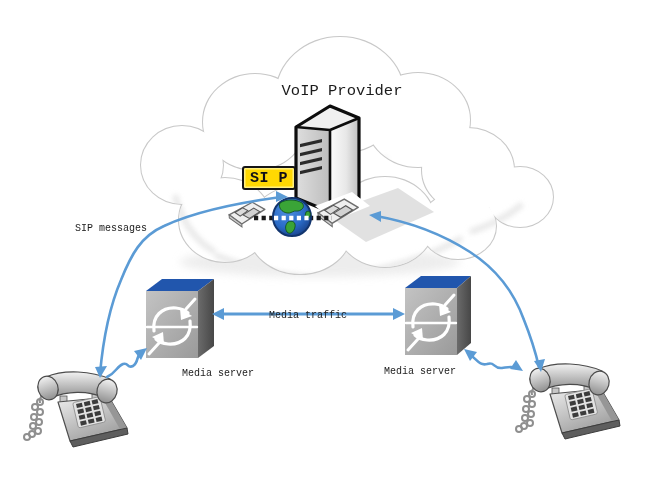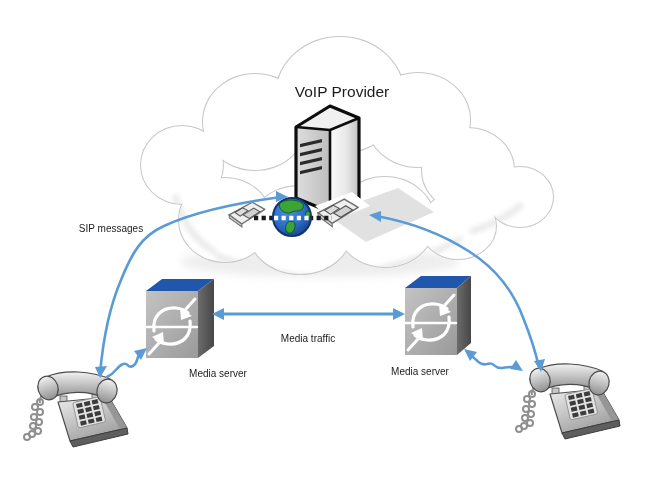--- a/index.html
+++ b/index.html
@@ -1,17 +1,17 @@
 <!DOCTYPE html>
 <html style="--arrow-blue: #5b9bd5; --box-top-blue: #2156ad; --box-front-gray: #aaaaaa; --box-side-gray: #575757; --badge-yellow: #ffd802; --badge-border: #151515; --globe-ocean: #2a6cc8; --globe-land: #3aa437; --cloud-stroke: #c8c8c8; --tower-outline: #0d0d0d; --text-black: #1c1c1c;"><head>
 <meta charset="utf-8">
 <style>
   html,body{margin:0;padding:0;background:#fff;}
   #stage{position:relative;width:648px;height:486px;background:#ffffff;overflow:hidden;
-         font-family:Liberation Sans, sans-serif;}
+         font-family:Liberation Mono, monospace;}
   #stage svg{position:absolute;left:0;top:0;}
   .lbl{position:absolute;color:var(--text-black);font-size:10px;line-height:17px;
        text-align:center;white-space:nowrap;}
   .badge{position:absolute;left:242px;top:166px;width:54px;height:24px;box-sizing:border-box;
          background:var(--badge-yellow);border:2.2px solid var(--badge-border);border-radius:3px;
          box-shadow:inset 0 0 0 1.5px rgba(255,255,210,.6);
          color:#101018;font-weight:bold;font-size:15px;letter-spacing:.5px;
          display:flex;align-items:center;justify-content:center;}
   
   .cloud-lobe{fill:#ffffff;stroke:var(--cloud-stroke);stroke-width:2;}
@@ -258,17 +258,18 @@
     <polygon class="head" points="100,378 95,367 107,366"></polygon>
   </g>
   <g>
     <path class="arc" d="M 539,367 C 535,350 530,335 524,320 C 514,292 498,270 470,252 C 442,234 410,222 376,216"></path>
     <polygon class="head" points="369,215 381,211 381,222"></polygon>
     <polygon class="head" points="541,372 534,361 545,359"></polygon>
   </g>
 </svg>
 
 <div class="lbl" style="left:272px;top:83px;width:140px;font-size:15.5px;">VoIP Provider</div>
+<div class="badge">SI P</div>
 <div class="lbl" style="left:56px;top:220px;width:110px;">SIP messages</div>
-<div class="lbl" style="left:248px;top:330px;width:120px;text-align:center;">Media traffic</div>
+<div class="lbl" style="left:248px;top:307px;width:120px;text-align:center;">Media traffic</div>
 <div class="lbl" style="left:158px;top:365px;width:120px;">Media server</div>
 <div class="lbl" style="left:360px;top:363px;width:120px;">Media server</div>
 </div>
 
 </body></html>

